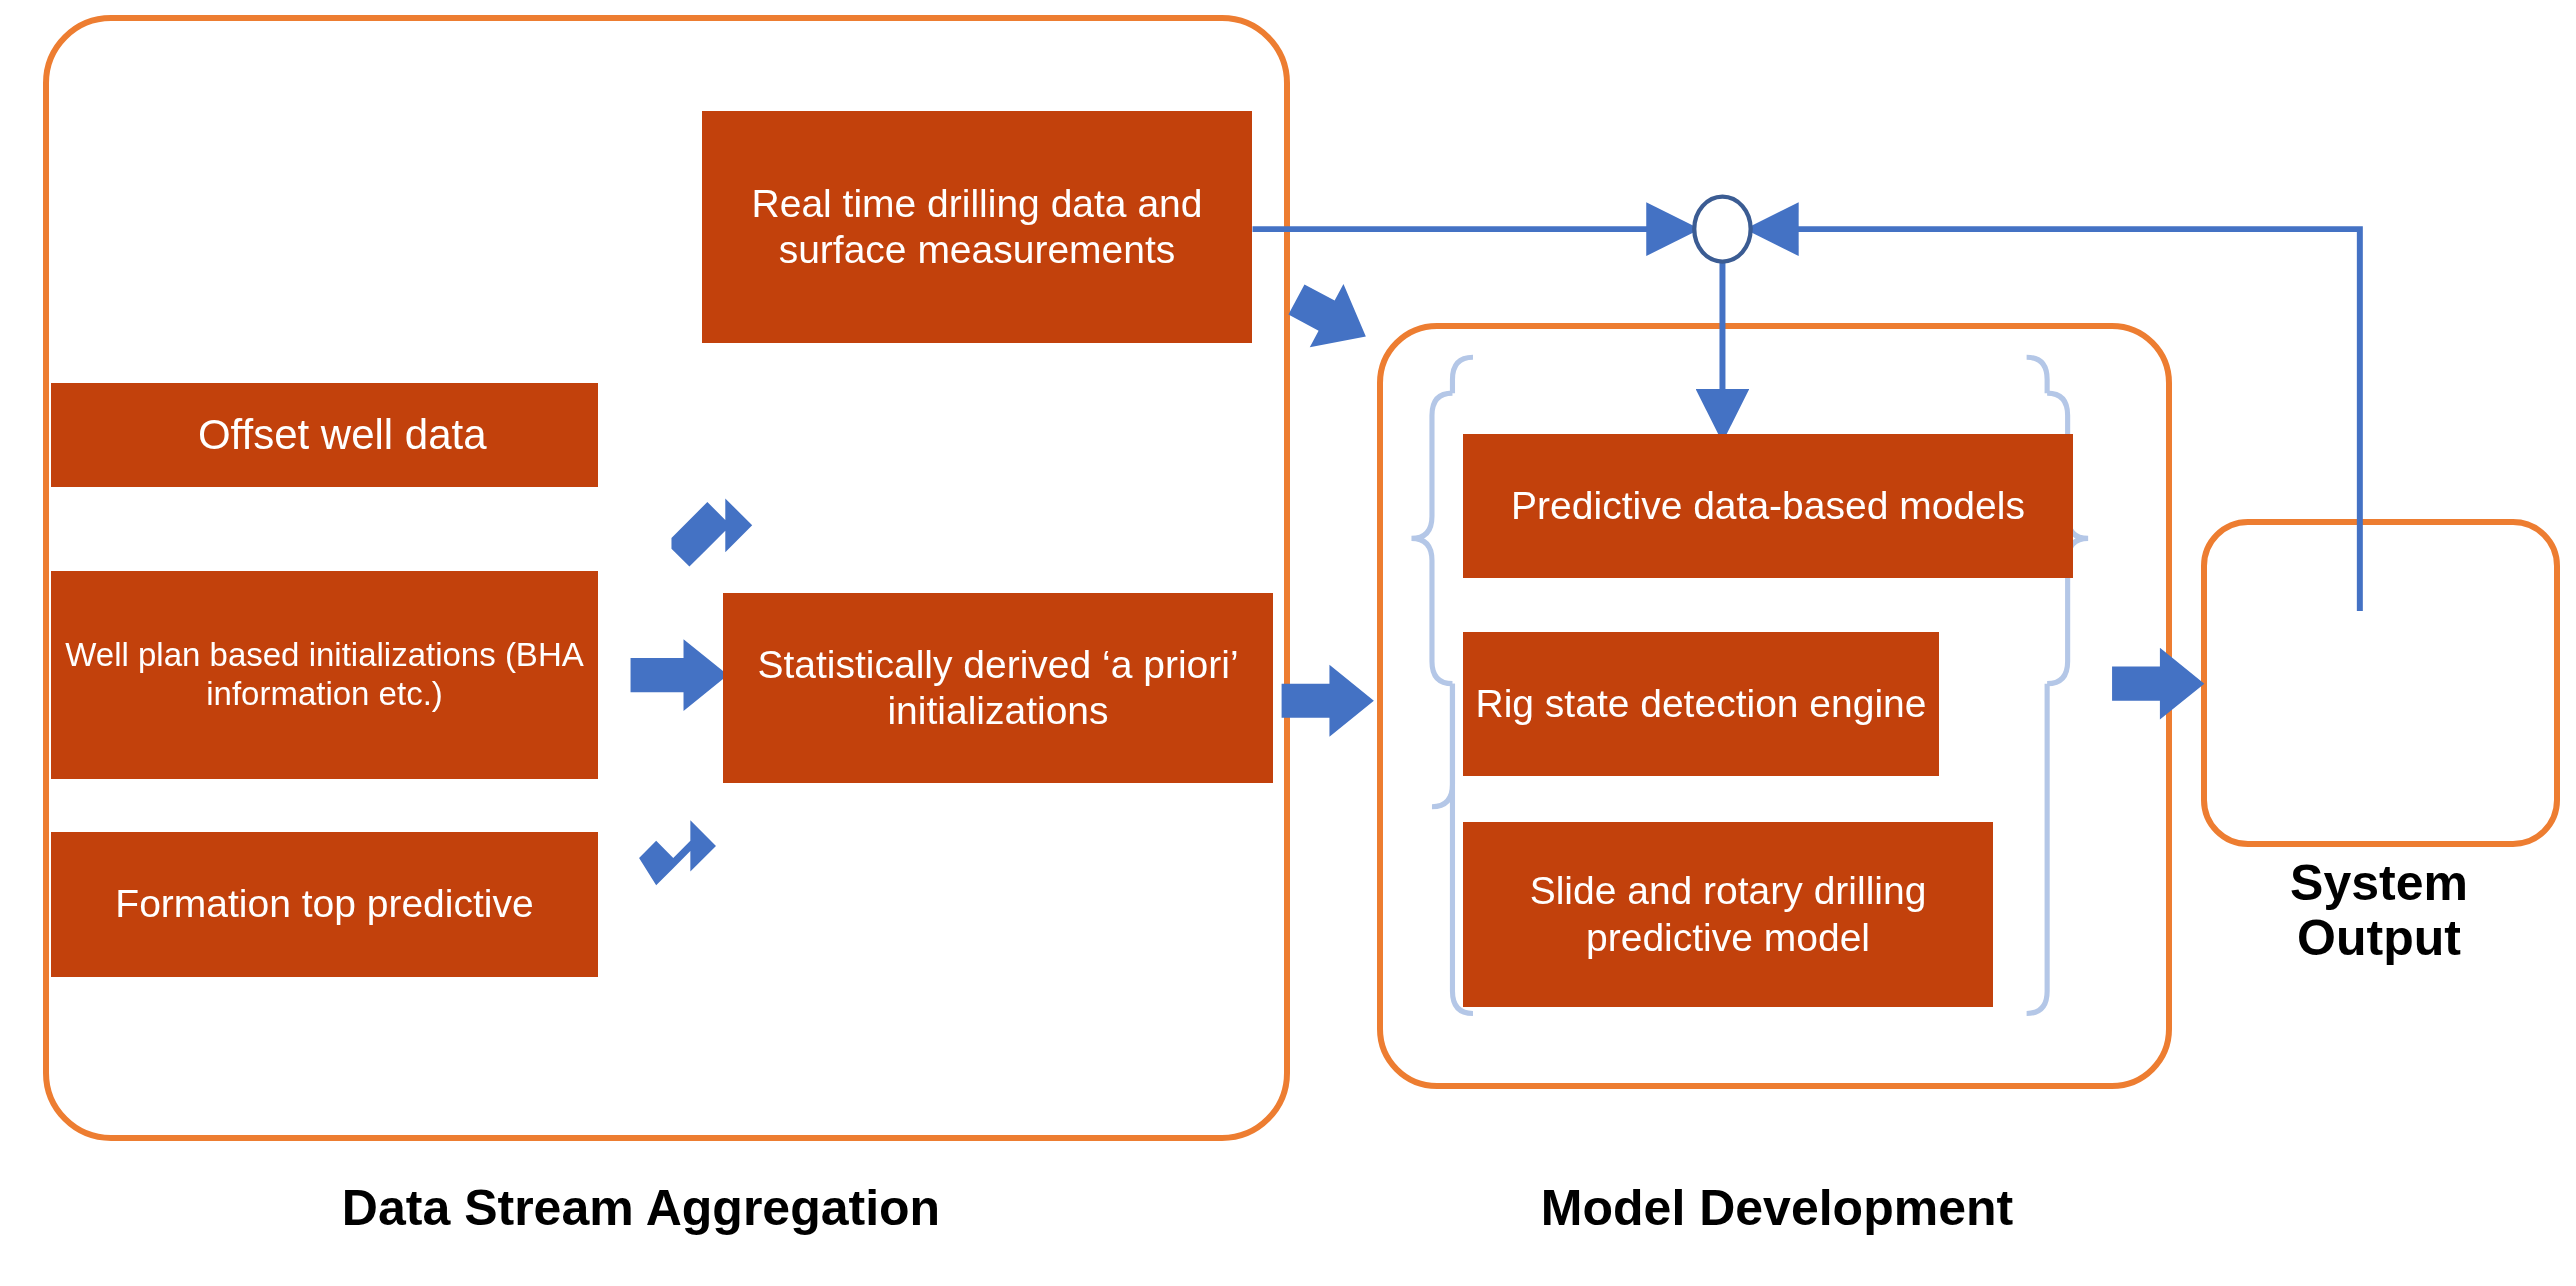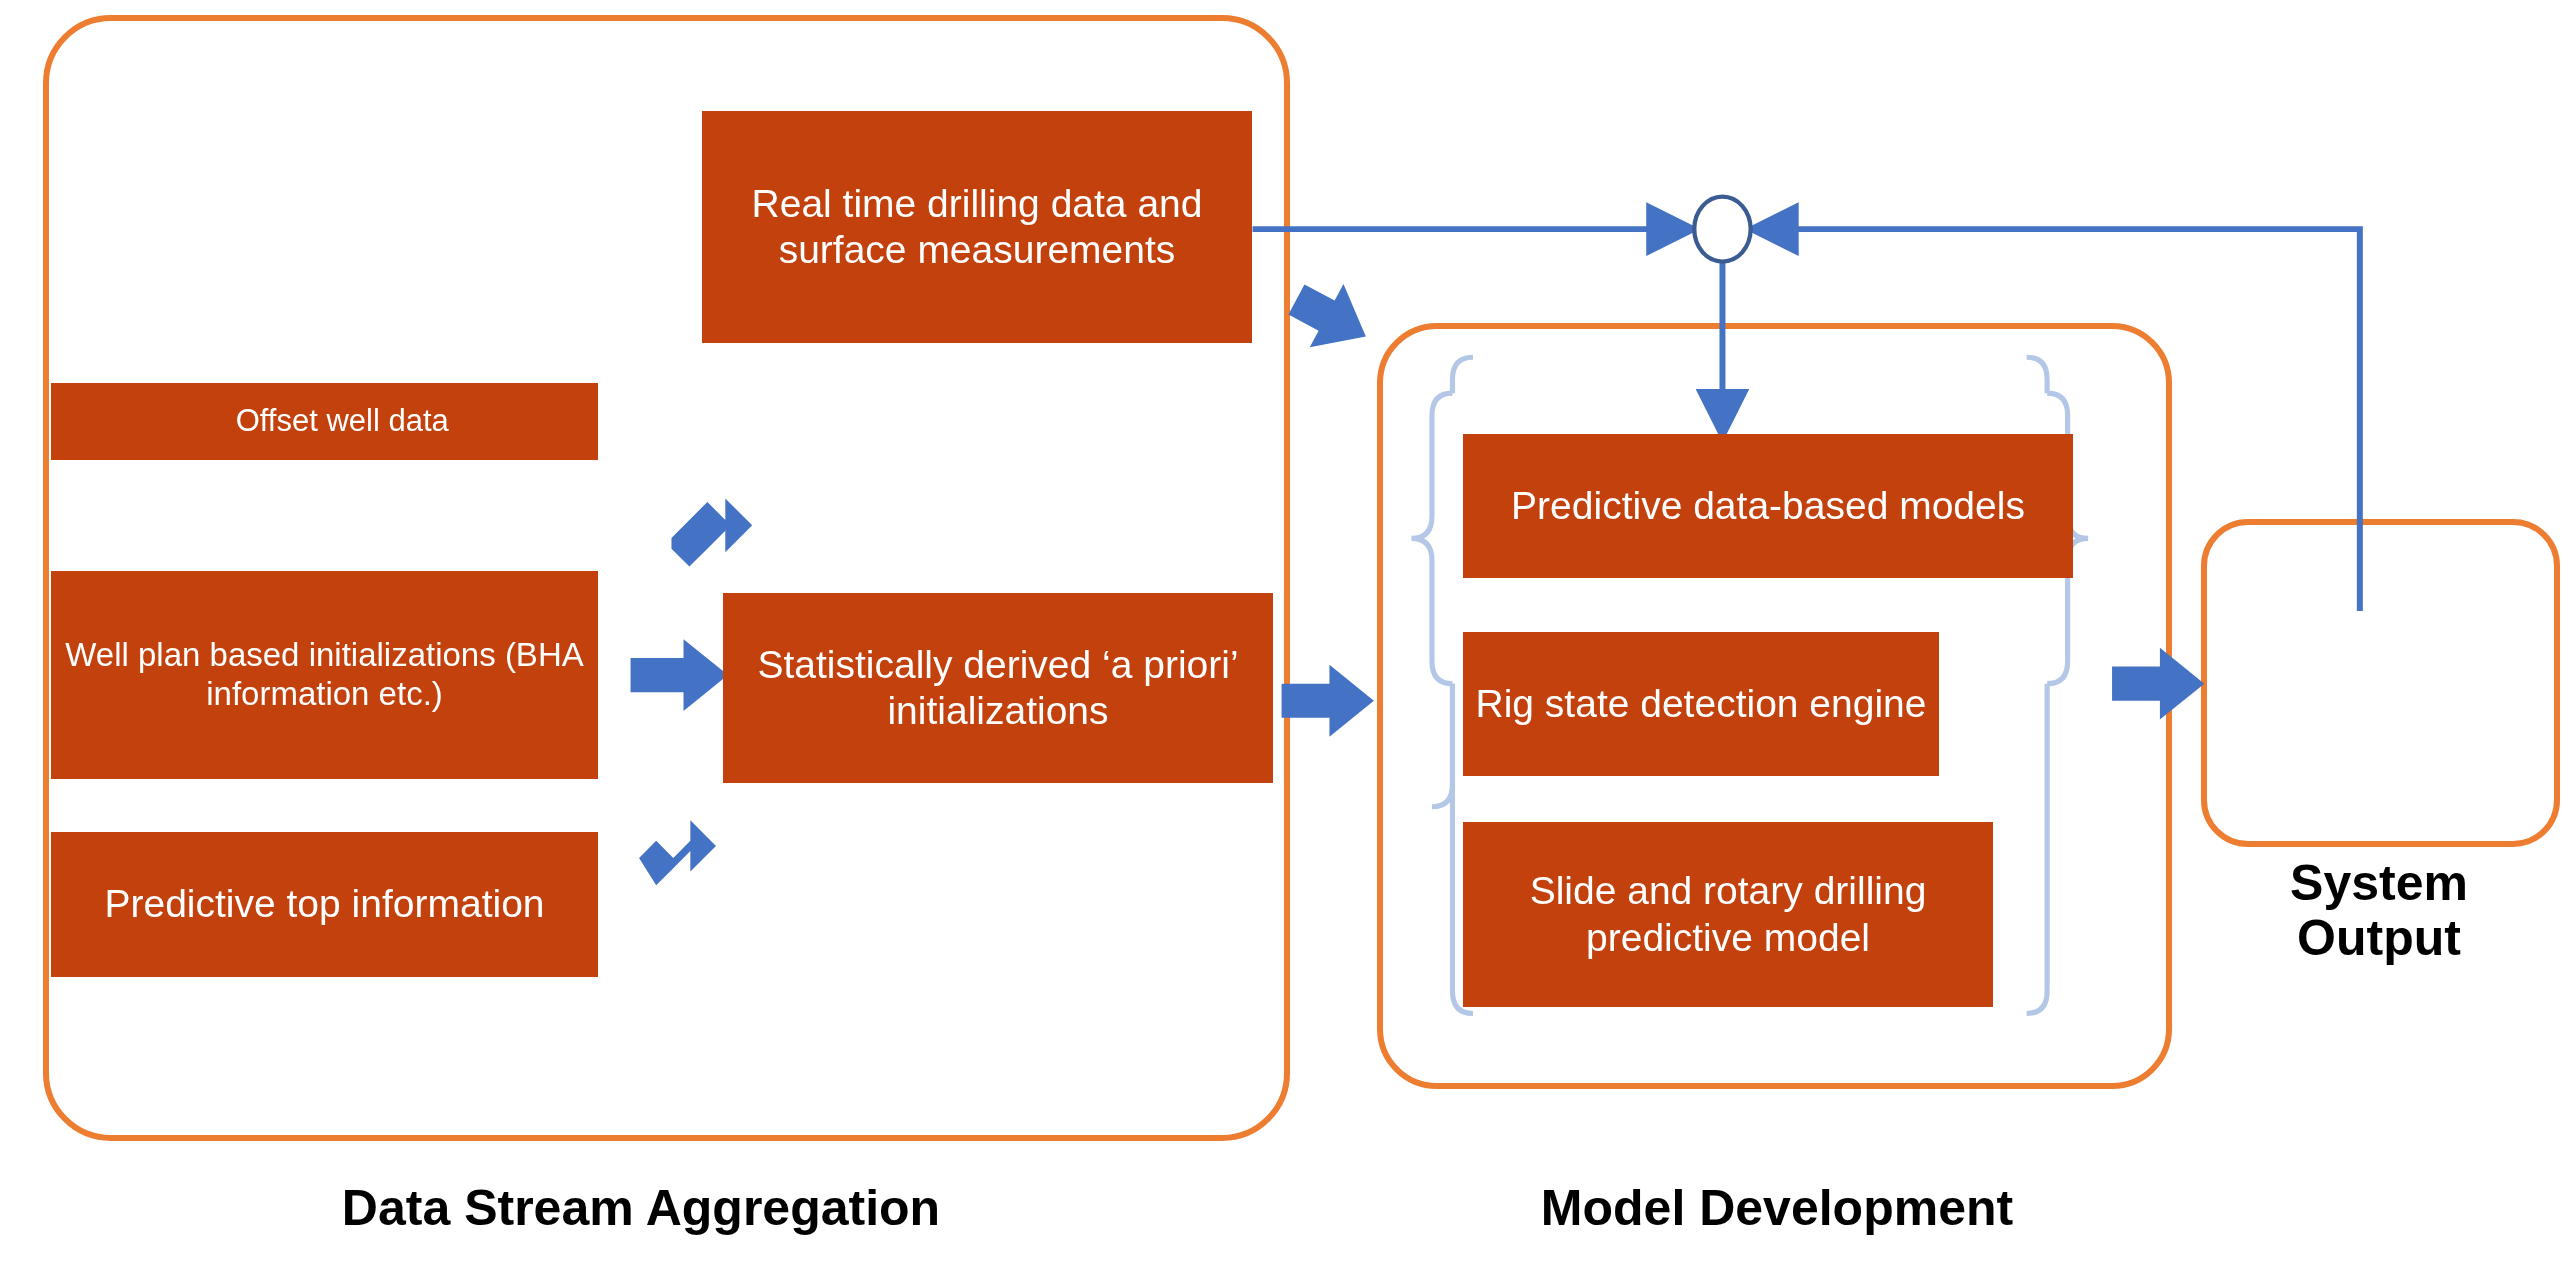--- a/index.html
+++ b/index.html
@@ -90,30 +90,30 @@
 
     <g>
       <path d="M2472 780 L2528 780 L2528 758 L2580 800 L2528 842 L2528 820 L2472 820 Z" fill="#4472C4"></path>
     </g>
   </svg>
 
   <div class="blue-box" style="left:702px;top:111px;width:550px;height:232px;font-size:39px;">
     <span>Real time drilling data and surface measurements</span>
   </div>
 
-  <div class="blue-box" style="left:51px;top:383px;width:547px;height:77px;font-size:31px;padding-left:44px;">
+  <div class="blue-box" style="left:51px;top:383px;width:547px;height:104px;font-size:42px;padding-left:44px;">
     <span>Offset well data</span>
   </div>
 
   <div class="blue-box" style="left:51px;top:571px;width:547px;height:208px;font-size:33px;">
     <span>Well plan based initializations (BHA information etc.)</span>
   </div>
 
   <div class="blue-box" style="left:51px;top:832px;width:547px;height:145px;font-size:39px;">
-    <span>Predictive top information</span>
+    <span>Formation top predictive</span>
   </div>
 
   <div class="blue-box" style="left:723px;top:593px;width:550px;height:190px;font-size:39px;">
     <span>Statistically derived ‘a priori’ initializations</span>
   </div>
 
   <div class="blue-box" style="left:1463px;top:434px;width:610px;height:144px;font-size:39px;">
     <span>Predictive data-based models</span>
   </div>
 

